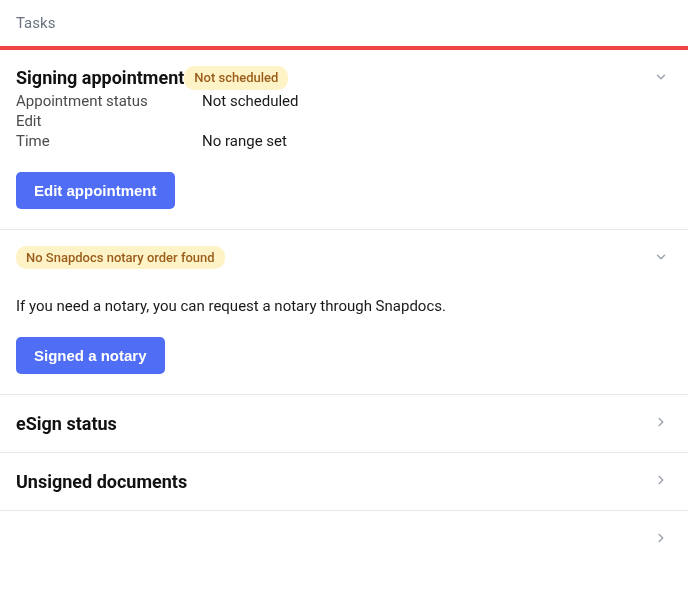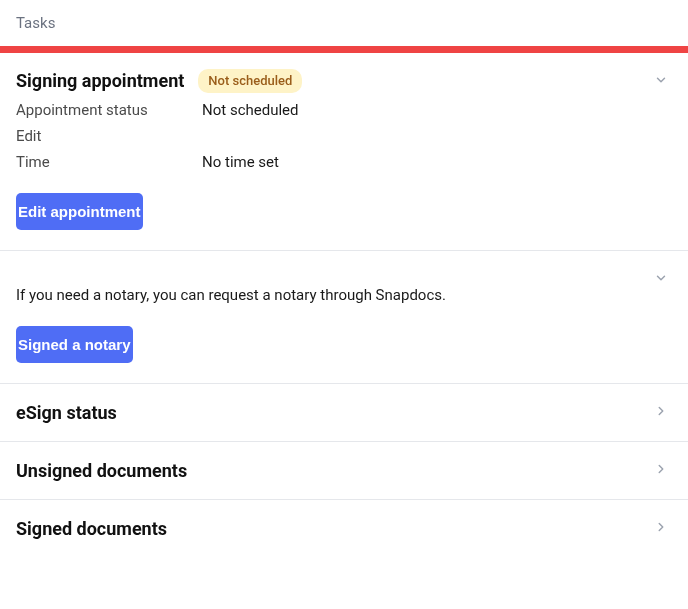--- a/index.html
+++ b/index.html
@@ -6,34 +6,33 @@
   body {
     font-family: -apple-system, BlinkMacSystemFont, "Segoe UI", Roboto, Helvetica, Arial, sans-serif;
     background: #fff;
     color: #1a1a1a;
     width: 688px;
   }
   .tasks-header {
     padding: 14px 16px 14px 16px;
     color: #6b7280;
     font-size: 15px;
-    border-bottom: 7px solid #ef4444;
+    border-bottom: 4px solid #ef4444;
   }
   .section {
     border-bottom: 1px solid #e5e7eb;
     padding: 16px 16px 20px 16px;
     position: relative;
   }
   .section.collapsed {
     padding: 18px 24px 18px 16px;
   }
   .section-header {
     display: flex;
     align-items: center;
-    gap: 14px;
     cursor: pointer;
   }
   .section-title {
     font-size: 18px;
     font-weight: 700;
     color: #111;
   }
   .badge {
     background: #fef3c7;
     color: #9a5d1a;
@@ -49,21 +48,21 @@
     top: 20px;
     width: 14px;
     height: 14px;
     color: #9ca3af;
     display: flex;
     align-items: center;
     justify-content: center;
   }
   .row {
     display: flex;
-    margin-top: 8px;
+    margin-top: 2px;
     align-items: flex-start;
   }
   .row-label {
     width: 186px;
     flex-shrink: 0;
     color: #4b4b4b;
     font-size: 15px;
   }
   .row-value {
     color: #1a1a1a;
@@ -72,29 +71,29 @@
   .row-note {
     color: #9ca3af;
     font-size: 13px;
     margin-top: 4px;
   }
   .btn {
     background: #4f6df5;
     color: #fff;
     border: none;
     border-radius: 5px;
-    padding: 10px 2px;
+    padding: 10px 18px;
     font-size: 15px;
     font-weight: 600;
     cursor: pointer;
     margin-top: 22px;
     display: inline-block;
   }
   .info-text {
-    margin-top: 19px;
+    margin-top: 28px;
     font-size: 15px;
     color: #1a1a1a;
   }
 </style>
 </head>
 <body>
 
 <div class="tasks-header">
   <span>Tasks</span>
 </div>
@@ -114,28 +113,29 @@
     <div class="row-label">Appointment status</div>
     <div class="row-value">Not scheduled</div>
   </div>
 
   <div class="row">
     <div class="row-label">Edit</div>
   </div>
 
   <div class="row">
     <div class="row-label">Time</div>
-    <div class="row-value">No time set</div>
+    <div class="row-value">No range set</div>
   </div>
 
   <button class="btn">Edit appointment</button>
 </div>
 
 <div class="section">
   <div class="section-header">
+    <span class="badge">No Snapdocs notary order found</span>
     <span class="chevron">
       <svg viewBox="0 0 24 24" width="16" height="16" fill="none" stroke="currentColor" stroke-width="2.5" stroke-linecap="round" stroke-linejoin="round">
           <polyline points="6 9 12 15 18 9"></polyline>
         </svg>
     </span>
   </div>
 
   <div class="info-text">If you need a notary, you can request a notary through Snapdocs.</div>
 
   <button class="btn">Signed a notary</button>
@@ -158,20 +158,19 @@
     <span class="chevron">
       <svg viewBox="0 0 24 24" width="16" height="16" fill="none" stroke="currentColor" stroke-width="2.5" stroke-linecap="round" stroke-linejoin="round">
           <polyline points="9 18 15 12 9 6"></polyline>
         </svg>
     </span>
   </div>
 </div>
 
 <div class="section collapsed" style="border-bottom:none;">
   <div class="section-header">
-    <span class="section-title">Signed documents</span>
     <span class="chevron">
       <svg viewBox="0 0 24 24" width="16" height="16" fill="none" stroke="currentColor" stroke-width="2.5" stroke-linecap="round" stroke-linejoin="round">
           <polyline points="9 18 15 12 9 6"></polyline>
         </svg>
     </span>
   </div>
 </div>
 
 </body></html>

